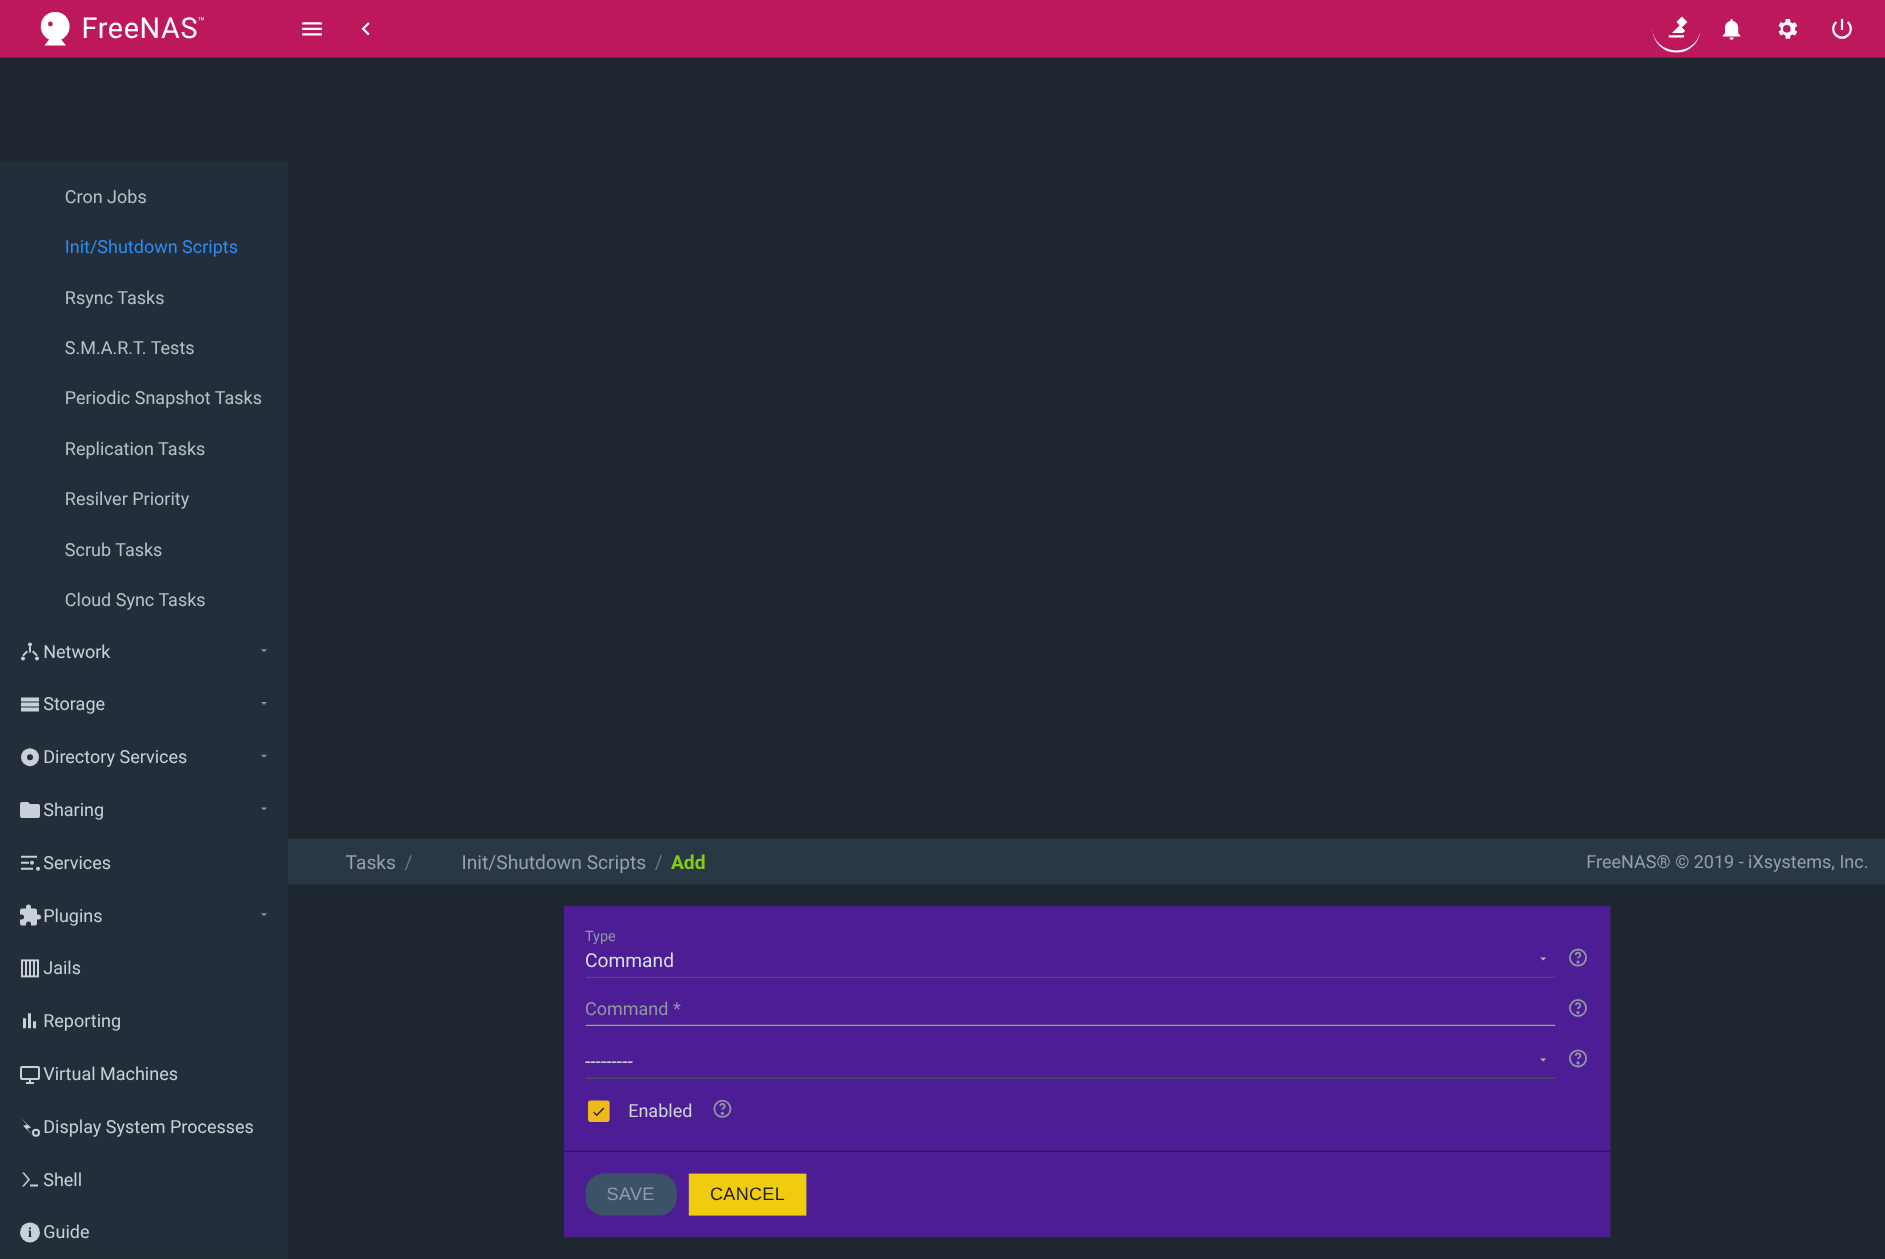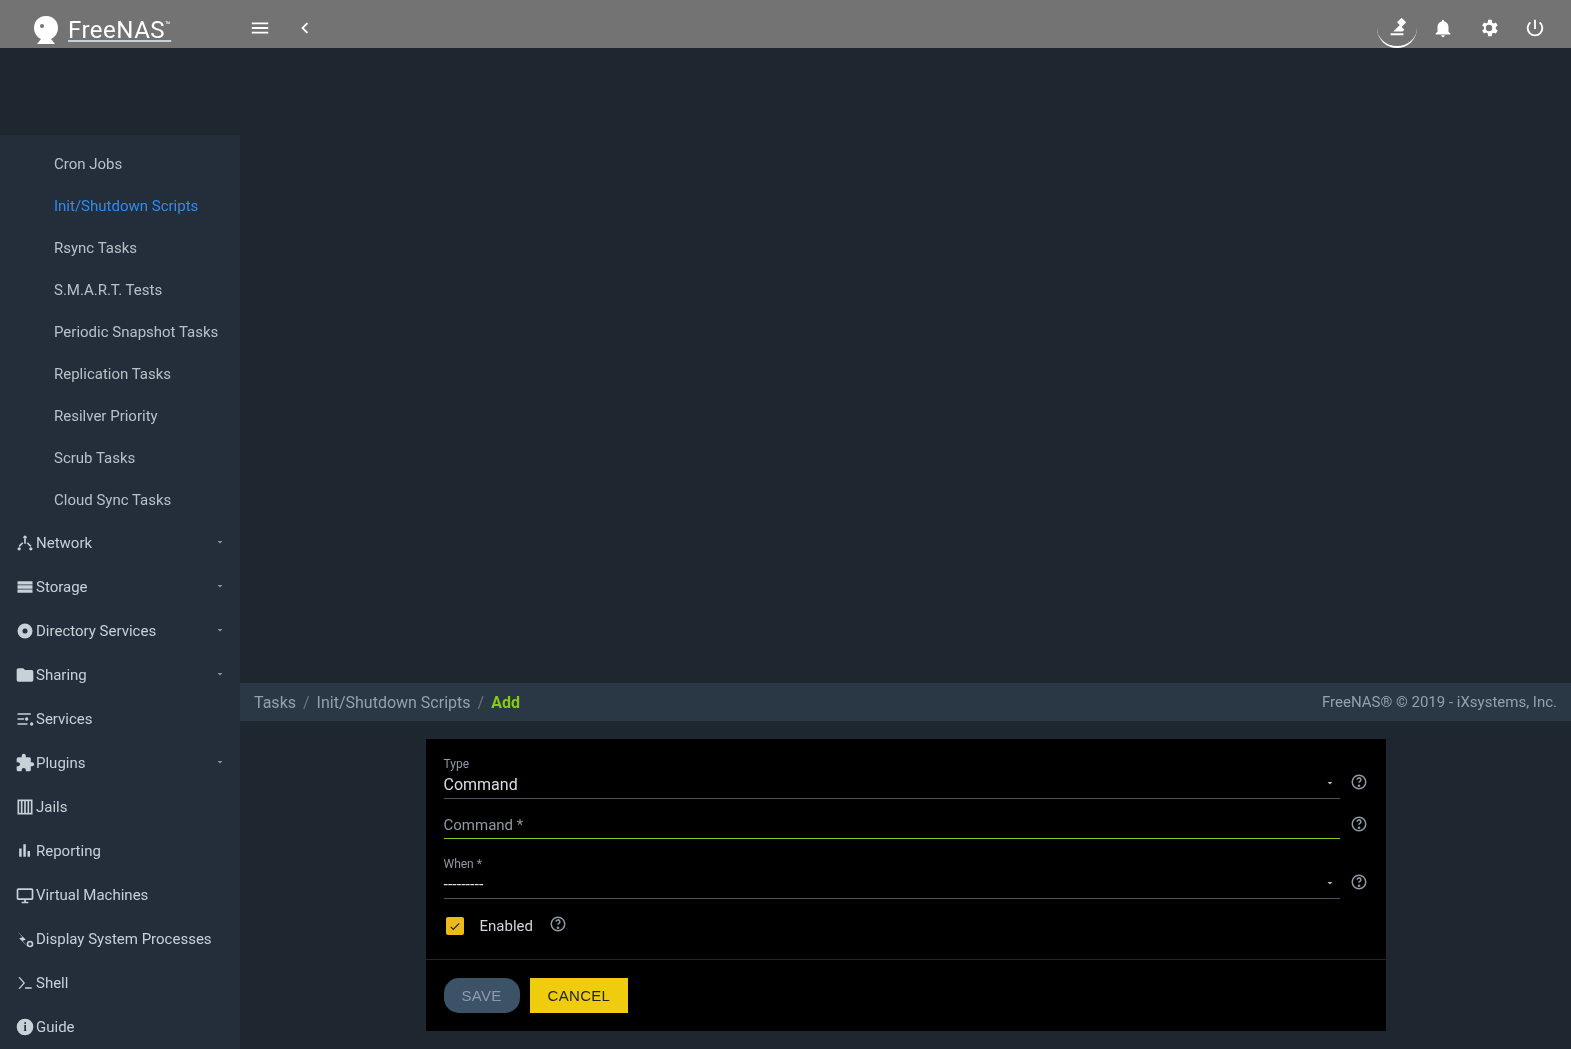--- a/index.html
+++ b/index.html
@@ -6,25 +6,24 @@
 body {
   font-family: -apple-system, BlinkMacSystemFont, "Segoe UI", Roboto, Arial, sans-serif;
   background: #1e2730;
   color: #c8d0d8;
   width: 1571px;
   height: 1049px;
   overflow: hidden;
 }
 .topbar {
   height: 48px;
-  background: #737373;
+  background: #be185d;
   display: flex;
-  align-items: flex-end;
+  align-items: center;
   padding: 0 8px;
-  text-decoration: underline;
 }
 .logo-area {
   display: flex;
   align-items: center;
   width: 232px;
 }
 .logo-area svg { margin-left: 20px; }
 .logo-text { color:#fff; font-size:24px; font-weight:400; margin-left:4px; letter-spacing:0.5px; }
 .logo-text .tm { font-size:9px; vertical-align:top; position:relative; top:4px; }
 .top-icons-left { display:flex; align-items:center; gap:4px; }
@@ -62,30 +61,30 @@
 .sb-item .sb-label { flex:1; }
 .sb-item .sb-chevron { color:#8a949e; }
 
 .main { flex:1; display:flex; flex-direction:column; }
 .breadcrumb-bar {
   height:38px; background:#2a3744;
   display:flex; align-items:center;
   padding:0 14px;
   font-size:16px;
 }
-.breadcrumb-bar a { color:#94a0ac; text-decoration:none; cursor:pointer; }
+.breadcrumb-bar a { color:#94a0ac; text-decoration:none; cursor:pointer;margin-left:34px; }
 .breadcrumb-bar .sep { color:#6a7480; margin:0 7px; }
 .breadcrumb-bar .current { color:#84cc16;font-weight:bold; }
 .breadcrumb-bar .spacer{flex:1;}
 .breadcrumb-bar .copyright { color:#94a0ac; font-size:15px; }
 
 .content { flex:1; overflow:auto; padding:18px 0; display:flex; justify-content:center; align-items:flex-start;}
 .card {
-  width: 960px;
-  background:#000000;
+  width: 872px;
+  background:#4c1d95;
 }
 .form-body { padding:18px 18px 22px 18px; }
 .field { position:relative; margin-bottom:16px; display:flex; align-items:flex-end;}
 .field-inner{ flex:1; position:relative; }
 .field-label { font-size:12px; color:#8e99a4; display:block; margin-bottom:2px;}
 .field-value {
   font-size:16px; color:#d8dee4; padding:2px 0 4px 0;
   border-bottom:1px solid #4a5560;
 }
 .field-arrow { position:absolute; right:4px; bottom:6px; color:#b0bac4; pointer-events:none;}
@@ -330,21 +329,20 @@
               <svg width="18" height="18" viewBox="0 0 24 24" fill="none" stroke="currentColor" stroke-width="2">
                   <circle cx="12" cy="12" r="9"></circle>
                   <path d="M9.5 9a2.5 2.5 0 1 1 3.5 2.3c-.8.4-1 .9-1 1.7"></path>
                   <circle cx="12" cy="17" r="0.8" fill="currentColor"></circle>
                 </svg>
             </span>
           </div>
 
           <div class="field">
             <div class="field-inner">
-              <span class="field-label">When *</span>
               <div class="field-value">---------</div>
               <span class="field-arrow">
                 <svg width="12" height="12" viewBox="0 0 24 24" fill="currentColor">
                     <path d="M7 10l5 5 5-5z"></path>
                   </svg>
               </span>
             </div>
             <span class="field-help">
               <svg width="18" height="18" viewBox="0 0 24 24" fill="none" stroke="currentColor" stroke-width="2">
                   <circle cx="12" cy="12" r="9"></circle>

